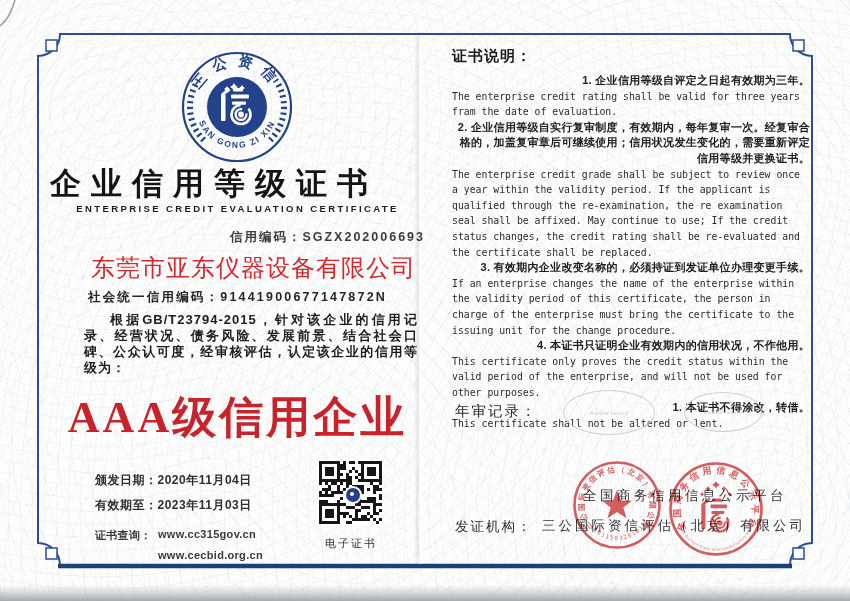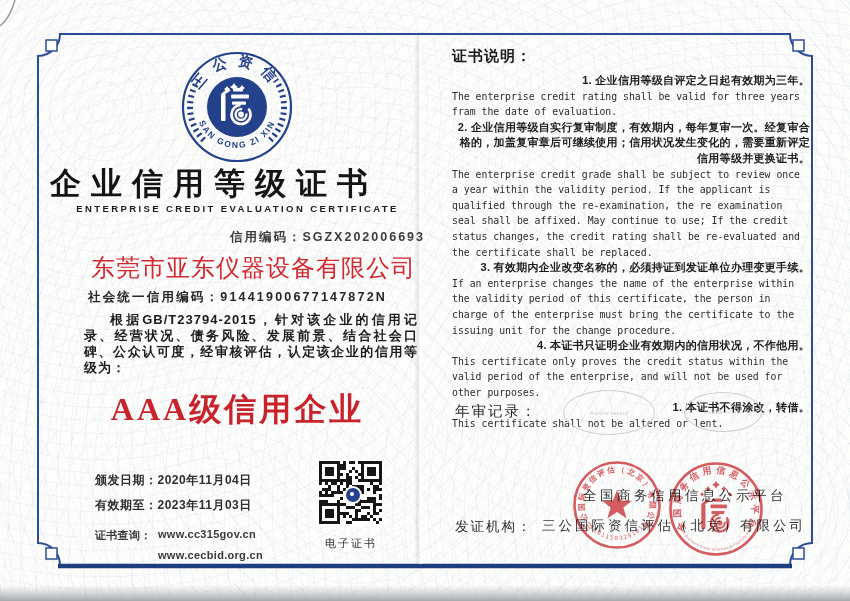--- a/index.html
+++ b/index.html
@@ -31,21 +31,21 @@
     font-weight:bold;font-size:9.5px;letter-spacing:2.4px;color:#1c1c1c;white-space:nowrap;}
   .credit-no{left:50px;top:229px;width:375px;text-align:right;
     font-weight:bold;font-size:12.5px;letter-spacing:2px;color:#3c3c3c;}
   .company{left:56px;top:252px;width:395px;text-align:center;
     font-family:"Liberation Serif",serif;font-weight:normal;font-size:24px;letter-spacing:1px;color:#d2282e;white-space:nowrap;}
   .uscc{left:50px;top:289px;width:375px;text-align:center;
     font-weight:bold;font-size:12.5px;letter-spacing:2.2px;color:#262626;white-space:nowrap;}
   .body-par{left:72px;top:312px;width:334px;font-weight:bold;font-size:13px;line-height:16px;
     letter-spacing:1px;color:#1d1d1d;text-indent:2em;text-align:justify;margin-left:12px;}
   .rating{left:50px;top:388px;width:375px;text-align:center;
-    font-family:"Liberation Serif",serif;font-weight:bold;font-size:32px;letter-spacing:3px;color:#c8232a;white-space:nowrap;}
+    font-family:"Liberation Serif",serif;font-weight:bold;font-size:44px;letter-spacing:3px;color:#c8232a;white-space:nowrap;}
   .meta{font-weight:bold;font-size:12px;color:#2e2e2e;letter-spacing:.5px;white-space:nowrap;}
   .url{font-weight:bold;font-size:11px;color:#3a3a3a;letter-spacing:.3px;white-space:nowrap;}
   
   #qr-wrap{left:318px;top:460px;width:66px;height:66px;background:#fff;padding:0;}
   #qr{position:absolute;left:1px;top:1px;display:grid;grid-template-columns:repeat(21,3px);grid-auto-rows:3px;}
   #qr i{display:block;}
   #qr i.on{background:#161616;}
   .qf{position:absolute;width:21px;height:21px;background:#fff;box-shadow:inset 0 0 0 3px #161616;}
   .qf::after{content:"";position:absolute;left:6px;top:6px;width:9px;height:9px;background:#161616;}
   .qf.tl{left:1px;top:1px;} .qf.tr{right:2px;top:1px;} .qf.bl{left:1px;bottom:2px;}

